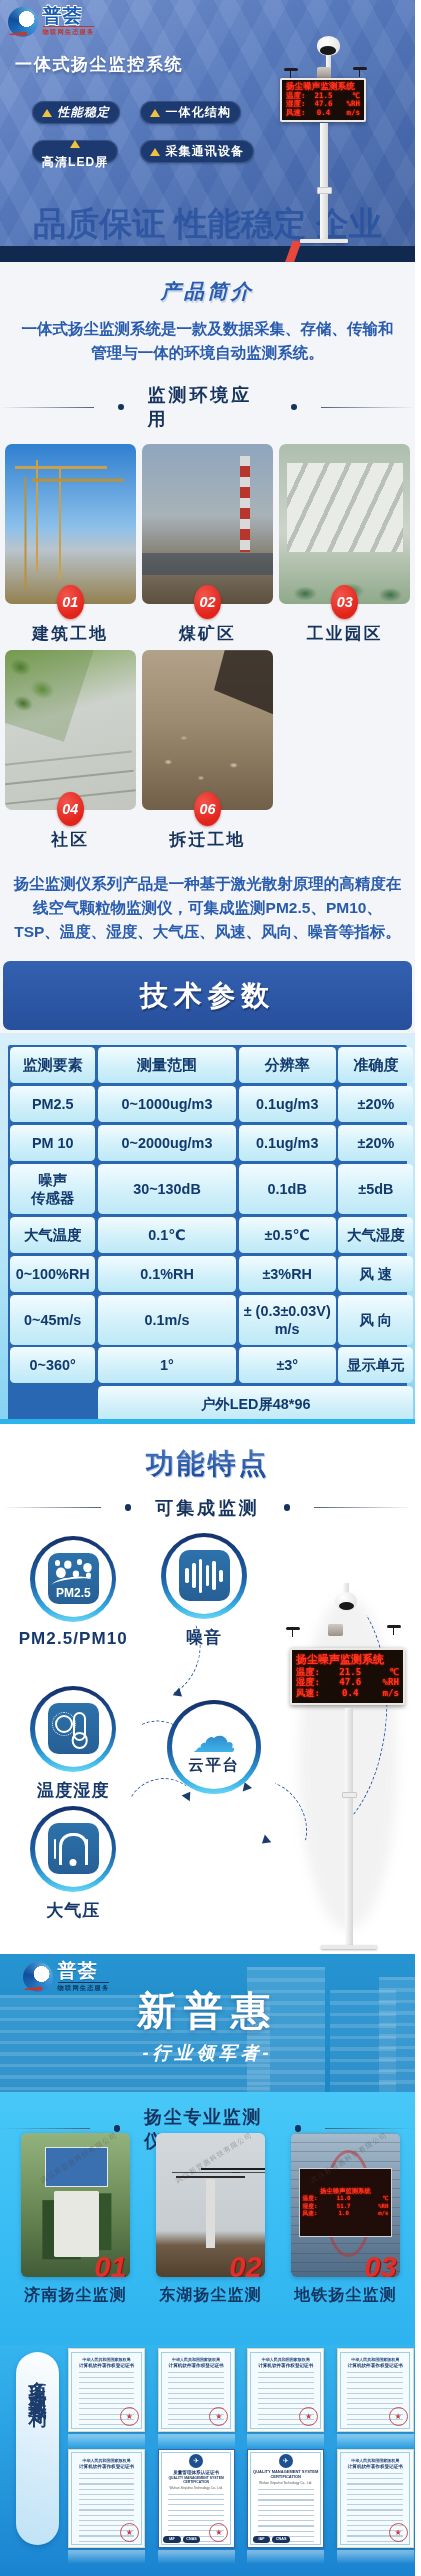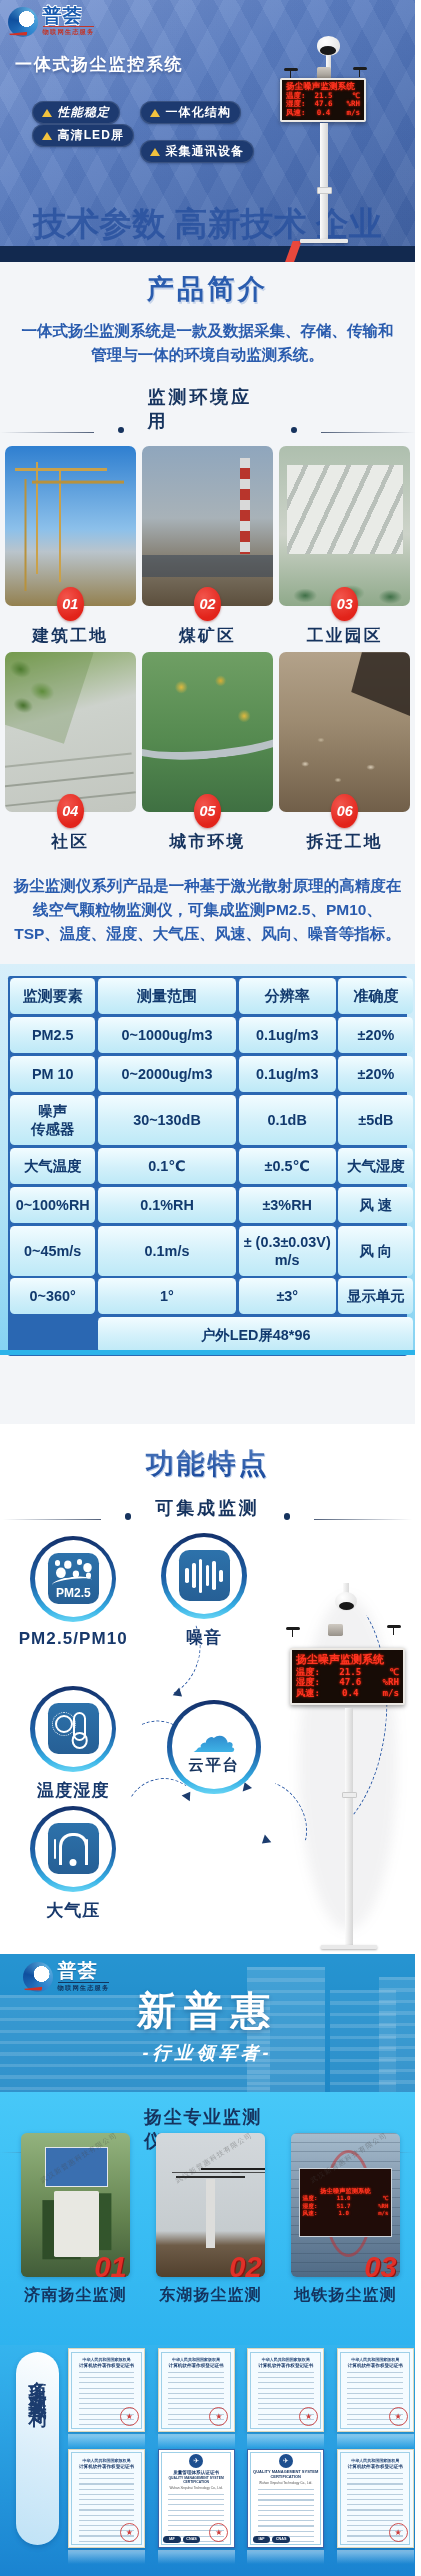--- a/index.html
+++ b/index.html
@@ -55,25 +55,25 @@
   .pole{position:absolute;background:linear-gradient(90deg,#fcfcfc,#d5d5d5);}
   .collar{position:absolute;background:#ededed;border:0.6px solid #c9c9c9;border-radius:1.1px;}
   .pbase{position:absolute;background:#e9e9e9;border-radius:1.1px;box-shadow:0 1.1px 2.3px rgba(0,0,0,.3);}
 
   #hero .led{left:280px;top:78px;width:86px;height:44px;}
   #hero .led-title{font-size:8.6px;}
   #hero .led-row{font-size:7.5px;}
 
   
   #intro{height:699px;background:#f3f5f8;}
-  .sec-title{padding-top:9px;text-align:center;font-size:27px;font-weight:900;color:#2a5cae;
-      letter-spacing:3.4px;text-shadow:1.1px 1.7px 0 #c8d5ea;}
+  .sec-title{padding-top:16px;text-align:center;font-size:20px;font-weight:900;color:#2a5cae;
+      letter-spacing:3.4px;text-shadow:1.1px 1.7px 0 #c8d5ea;font-style:italic;}
   .intro-desc{margin:11.5px auto 0;width:376px;text-align:center;font-size:15.5px;font-weight:bold;
       color:#2a5cae;line-height:1.6;}
-  .subhead{display:flex;align-items:flex-end;justify-content:center;gap:24px;}
+  .subhead{display:flex;align-items:center;justify-content:center;gap:24px;}
   #intro .subhead{margin-top:17px;}
   .sh-line{width:98px;height:1.1px;}
   .sh-line.l{background:linear-gradient(90deg,transparent,#51607a);}
   .sh-line.r{background:linear-gradient(270deg,transparent,#51607a);}
   .sh-dot{width:6.3px;height:6.3px;border-radius:50%;background:#16335e;}
   .sh-text{font-size:18px;font-weight:900;color:#16335e;letter-spacing:2.9px;}
   .apps{margin-top:12.6px;padding:0 4.6px;display:grid;grid-template-columns:repeat(3,1fr);column-gap:5.7px;}
   .app{text-align:center;margin-bottom:5.7px;}
   .app-img{height:160px;border-radius:7px;position:relative;overflow:hidden;}
   .app-badge{width:26.4px;height:34px;background:radial-gradient(circle at 35% 30%,#f2554c,#e2231a 70%);
@@ -302,30 +302,30 @@
   <div class="hero-title">一体式扬尘监控系统</div>
 
   <div class="hbadge" style="left:32px;top:101px;font-style:italic;">
     <span class="tri"></span>
     <span>性能稳定</span>
   </div>
   <div class="hbadge" style="left:140px;top:101px;">
     <span class="tri"></span>
     <span>一体化结构</span>
   </div>
-  <div class="hbadge" style="left:32px;top:124px;">
+  <div class="hbadge" style="left:32px;top:140px;flex-direction:column;">
     <span class="tri"></span>
     <span>高清LED屏</span>
   </div>
   <div class="hbadge" style="left:140px;top:140px;">
     <span class="tri"></span>
     <span>采集通讯设备</span>
   </div>
 
-  <div class="banner-txt">技术参数 高新技术 企业</div>
+  <div class="banner-txt">品质保证 性能稳定 企业</div>
   <div class="strip"></div>
   <div class="slash"></div>
 
   <div class="cam-mast" style="left:326px;top:45px;width:5.2px;height:36px;"></div>
   <div class="cam-dome" style="left:317px;top:36px;width:23px;height:19.5px;"></div>
   <div class="cam-lens" style="left:320px;top:46px;width:16px;height:8.6px;"></div>
   <div class="sensorT" style="left:284px;top:68px;"></div>
   <div class="cyl" style="left:317px;top:67px;width:14px;height:11.5px;"></div>
   <div class="sensorT" style="left:353px;top:67px;"></div>
   <div class="led">
@@ -378,35 +378,31 @@
       <div class="app-img p3"></div>
       <div class="app-badge">03</div>
       <div class="app-label">工业园区</div>
     </div>
     <div class="app">
       <div class="app-img p4"></div>
       <div class="app-badge">04</div>
       <div class="app-label">社区</div>
     </div>
     <div class="app">
-      <div class="app-img p5"></div>
-      <div class="app-badge">05</div>
-      <div class="app-label">城市环境</div>
-    </div>
-    <div class="app">
       <div class="app-img p6"></div>
       <div class="app-badge">06</div>
       <div class="app-label">拆迁工地</div>
     </div>
   </div>
 
   <div class="intro-par">扬尘监测仪系列产品是一种基于激光散射原理的高精度在线空气颗粒物监测仪，可集成监测PM2.5、PM10、TSP、温度、湿度、大气压、风速、风向、噪音等指标。</div>
 </div>
 
 <div class="sec" id="specs">
+  <div class="spec-banner">技术参数</div>
   <div class="spec-body">
     <div class="spec-table">
       <div class="tc th">监测要素</div>
       <div class="tc th">测量范围</div>
       <div class="tc th">分辨率</div>
       <div class="tc th">准确度</div>
 
       <div class="tc">PM2.5</div>
       <div class="tc">0~1000ug/m3</div>
       <div class="tc">0.1ug/m3</div>

